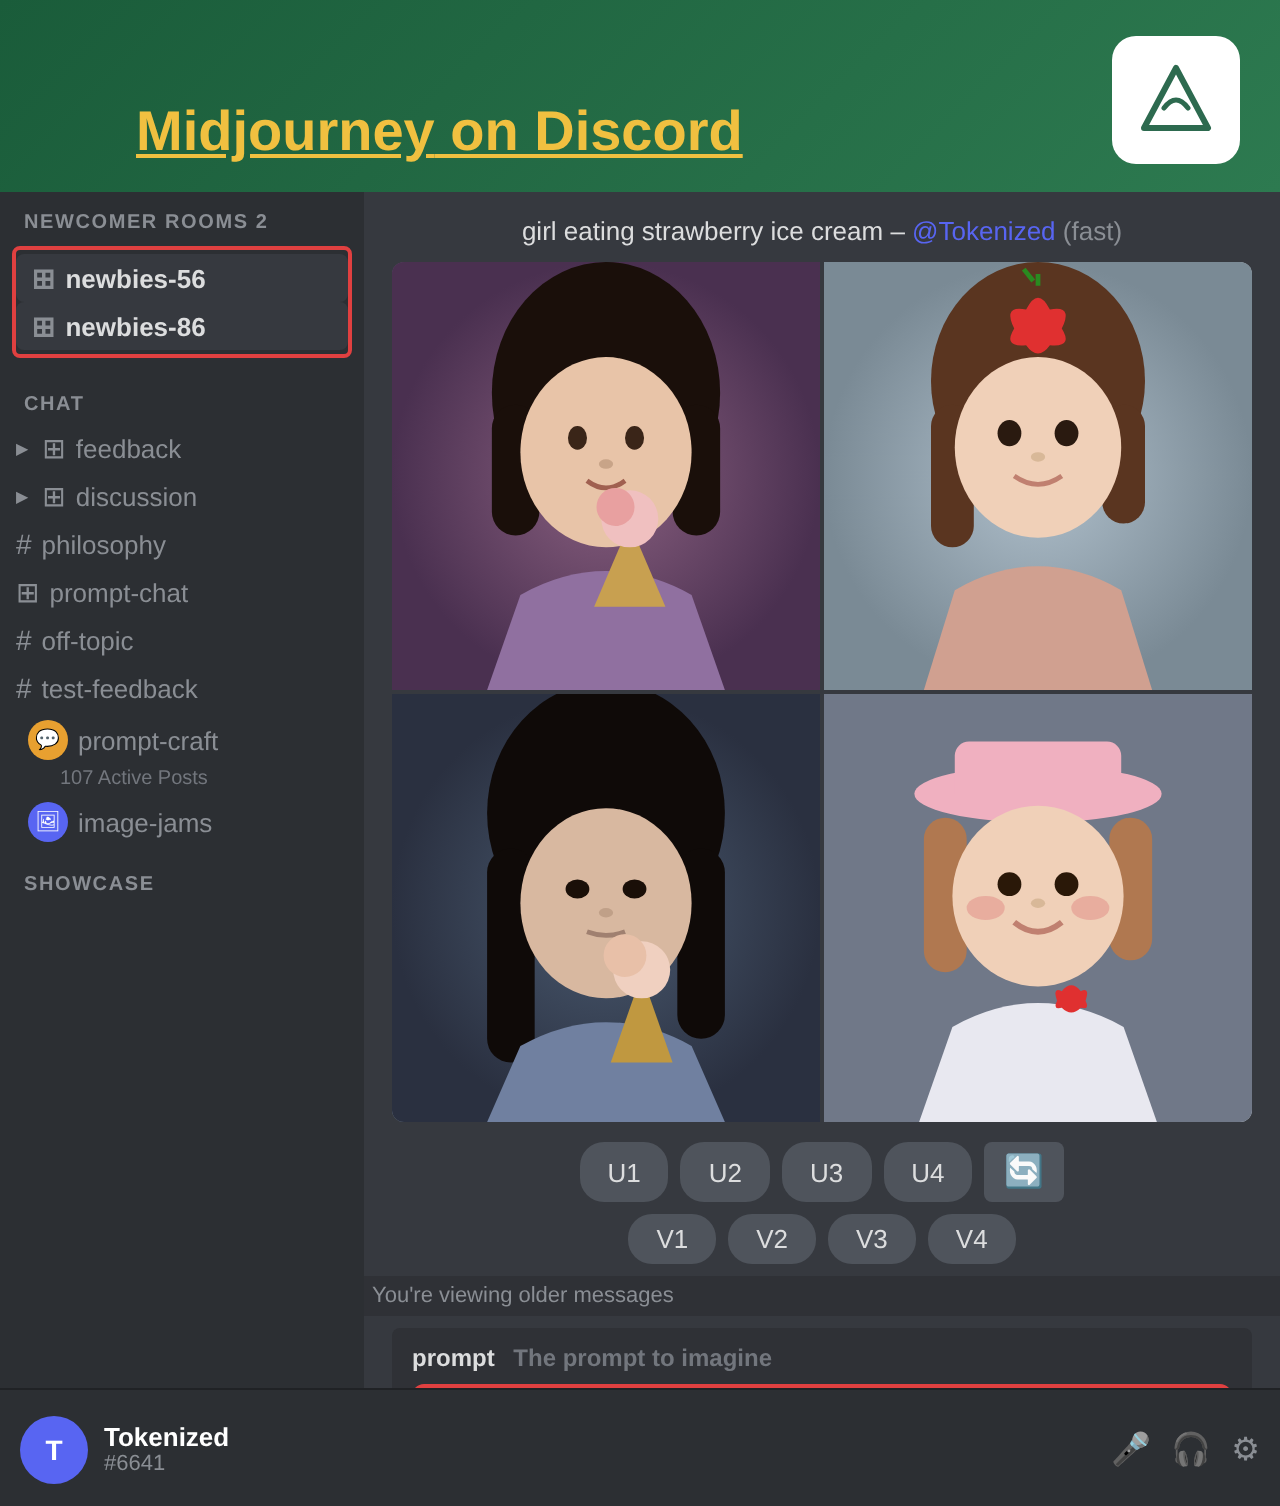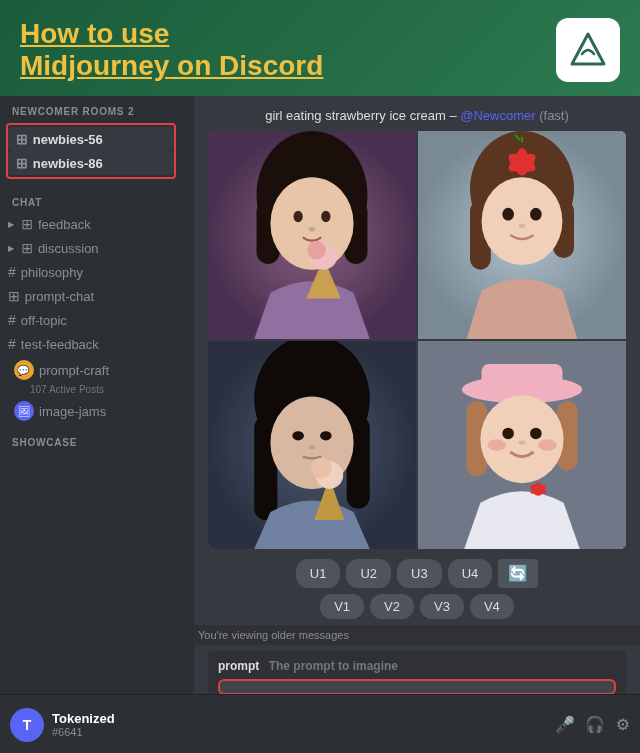--- a/index.html
+++ b/index.html
@@ -43,21 +43,20 @@
     }
     .header-logo svg {
       width: 44px;
       height: 44px;
     }
 
     
     .main {
       display: flex;
       height: calc(753px - 95px - 60px);
-      gap: 12px;
     }
 
     
     .sidebar {
       width: 182px;
       background: #2c2f33;
       flex-shrink: 0;
       overflow-y: auto;
       padding-bottom: 8px;
     }
@@ -302,22 +301,22 @@
     ::-webkit-scrollbar { width: 4px; }
     ::-webkit-scrollbar-track { background: transparent; }
     ::-webkit-scrollbar-thumb { background: #202225; border-radius: 2px; }
   </style>
 </head>
 <body>
 
 <div class="header">
   <div>
     <div class="header-title">
-      <span>How to use</span><br>
-      <span style="color:#f0c040; text-decoration:underline; text-decoration-color:#f0c040;">Midjourney</span><span> on Discord</span>
+      <br>
+      <span style="color:#f0c040; text-decoration:underline; text-decoration-color:#f0c040;margin-left:48px;">Midjourney</span><span> on Discord</span>
     </div>
   </div>
   <div class="header-logo">
     <svg viewBox="0 0 44 44" fill="none" xmlns="http://www.w3.org/2000/svg">
       <path d="M22 6 L38 36 H6 Z" fill="none" stroke="#2d6a4f" stroke-width="3" stroke-linejoin="round"></path>
       <path d="M16 26 Q22 18 28 26" fill="none" stroke="#2d6a4f" stroke-width="2.5" stroke-linecap="round"></path>
     </svg>
   </div>
 </div>
 
@@ -377,21 +376,21 @@
 
     <div class="sidebar-section-label">Showcase</div>
   </div>
 
   <div class="chat-area">
     <div class="chat-content">
 
       <div class="image-prompt-title">
         <span>girl eating strawberry ice cream</span>
         <span> – </span>
-        <span class="at-user">@Newcomer</span>
+        <span class="at-user">@Tokenized</span>
         <span class="fast-tag">(fast)</span>
       </div>
 
       <div class="image-grid">
 
         <div class="image-cell img-tl">
           <div class="portrait">
             <svg width="100%" height="100%" viewBox="0 0 180 180" xmlns="http://www.w3.org/2000/svg">
               <defs>
                 <radialGradient id="bg1" cx="50%" cy="50%">

